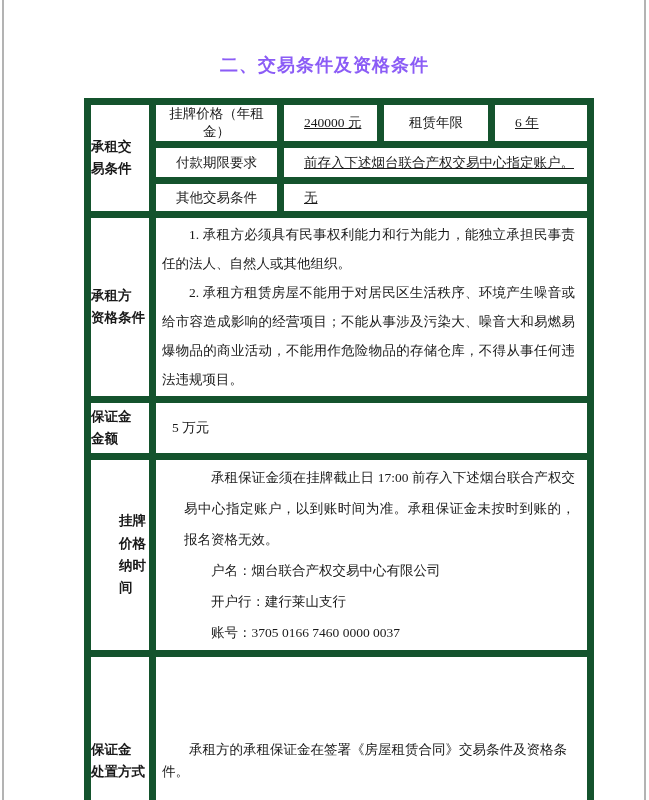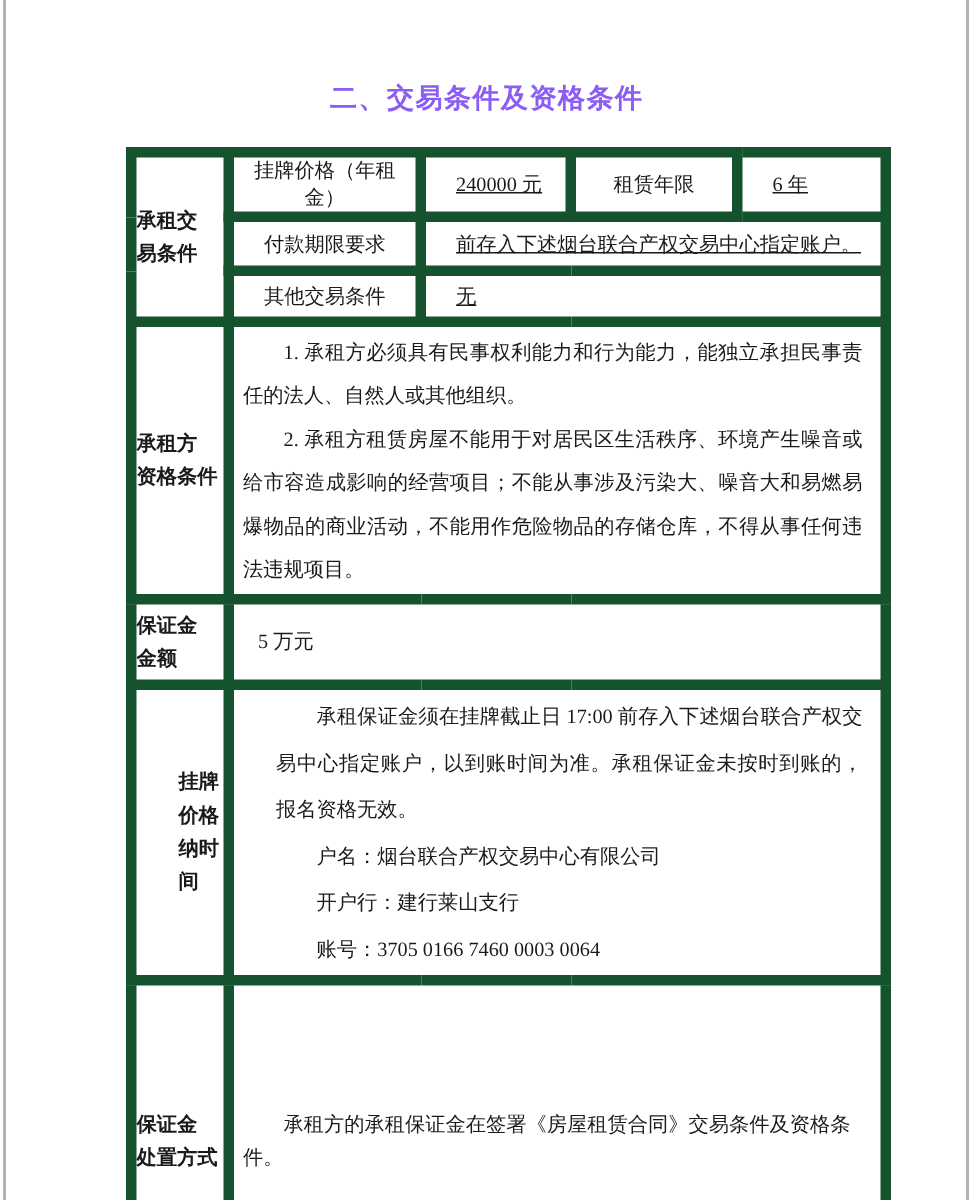--- a/index.html
+++ b/index.html
@@ -132,21 +132,21 @@
 金额</td>
         <td class="amount" colspan="4">5 万元</td>
       </tr>
       <tr class="r6">
         <td class="sec-label">挂牌价格
 纳时间</td>
         <td class="content" colspan="4">
           <p class="intro">承租保证金须在挂牌截止日 17:00 前存入下述烟台联合产权交易中心指定账户，以到账时间为准。承租保证金未按时到账的，报名资格无效。</p>
           <p class="detail">户名：烟台联合产权交易中心有限公司</p>
           <p class="detail">开户行：建行莱山支行</p>
-          <p class="detail">账号：3705 0166 7460 0003 0064</p>
+          <p class="detail">账号：3705 0166 7460 0000 0037</p>
         </td>
       </tr>
       <tr class="r7">
         <td class="sec-label">保证金
 处置方式</td>
         <td class="content" colspan="4">
           <p class="single">承租方的承租保证金在签署《房屋租赁合同》交易条件及资格条件。</p>
         </td>
       </tr>
     </tbody>

